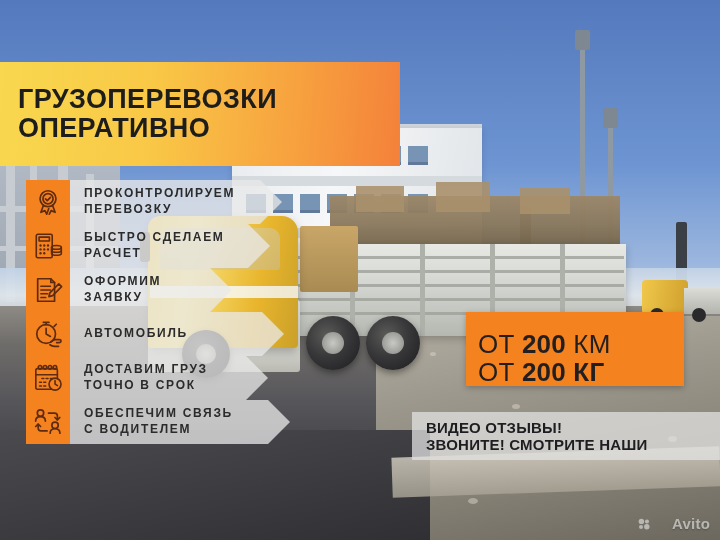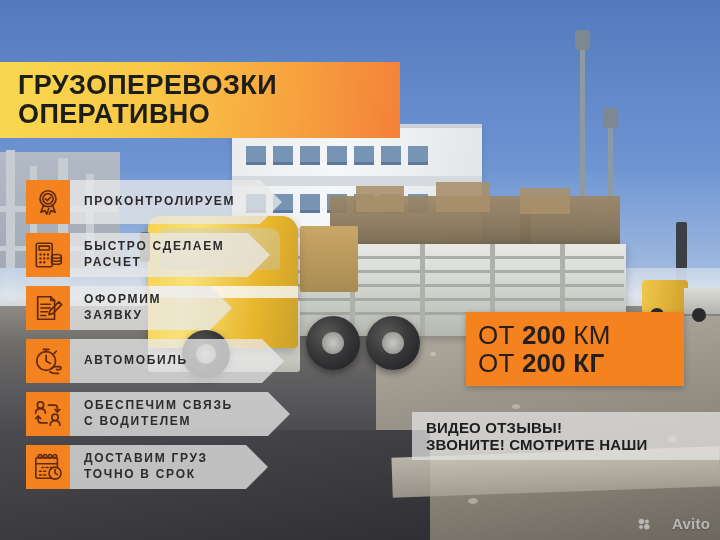--- a/index.html
+++ b/index.html
@@ -73,48 +73,48 @@
   .gravel{position:absolute;left:376px;top:316px;width:344px;height:224px;
        background:linear-gradient(170deg,#b7b2a6 0%,#9e998d 35%,#8b8679 65%,#6e6a60 100%);
        opacity:.96;}
   .gravel-speck{position:absolute;background:#d9d4c8;opacity:.5;border-radius:50%;}
   .asphalt-edge{position:absolute;left:0;top:430px;width:430px;height:110px;
        background:linear-gradient(170deg,#4a4a4f 0%,#3a3a3f 60%,#2f2f34 100%);}
   .kerb{position:absolute;left:392px;top:452px;width:328px;height:40px;
        background:linear-gradient(#cfcabd,#a8a295);transform:rotate(-2deg);opacity:.85;}
 
   
-  .headline{position:absolute;left:0;top:62px;width:400px;height:76px;
+  .headline{position:absolute;left:0;top:62px;width:400px;height:104px;
        background:linear-gradient(95deg,#f8d84f 0%,#f9c846 38%,#f7a33f 72%,#f4813a 100%);
        display:flex;flex-direction:column;justify-content:center;padding-left:18px;
        box-sizing:border-box;}
   .headline div{font-size:27px;font-weight:bold;color:#1d1d1b;letter-spacing:.4px;line-height:1.06;}
 
   
   .features{position:absolute;left:26px;top:180px;}
-  .feat{position:relative;display:flex;align-items:stretch;margin-bottom:9px;}
+  .feat{position:relative;display:flex;align-items:stretch;}
   .feat-ico{width:44px;height:44px;background:#f4821f;flex:0 0 44px;
        display:flex;align-items:center;justify-content:center;}
   .feat-ico svg{width:30px;height:30px;display:block;}
   .feat-lbl{position:relative;min-height:44px;display:flex;flex-direction:column;
        justify-content:center;padding:4px 34px 4px 14px;box-sizing:border-box;
        background:rgba(232,233,232,.76);
        clip-path:polygon(0 0, calc(100% - 22px) 0, 100% 50%, calc(100% - 22px) 100%, 0 100%);}
   .feat-lbl span{display:block;font-size:12px;font-weight:bold;color:#2b2b2b;
        letter-spacing:1.7px;line-height:1.32;white-space:nowrap;}
   .w1 .feat-lbl{width:212px;}
   .w2 .feat-lbl{width:200px;}
   .w3 .feat-lbl{width:162px;}
   .w4 .feat-lbl{width:214px;}
   .w5 .feat-lbl{width:220px;}
   .w6 .feat-lbl{width:198px;}
 
   
   .price{position:absolute;left:466px;top:312px;width:218px;height:74px;
-       background:#f4821f;display:flex;flex-direction:column;justify-content:center;
+       background:#f4821f;display:flex;flex-direction:column;justify-content:flex-end;
        padding-left:12px;box-sizing:border-box;box-shadow:0 2px 6px rgba(0,0,0,.25);}
   .price .line{font-size:26px;color:#231f20;line-height:1.08;white-space:nowrap;
        font-weight:normal;letter-spacing:.2px;}
   .price .line b{font-weight:bold;}
 
   
   .cta{position:absolute;left:412px;top:412px;width:308px;height:48px;
        background:rgba(226,227,226,.74);display:flex;flex-direction:column;
        justify-content:center;padding-left:14px;box-sizing:border-box;}
   .cta div{font-size:15px;font-weight:bold;color:#1e1e20;letter-spacing:.2px;line-height:1.14;white-space:nowrap;}
@@ -240,20 +240,21 @@
         <svg viewBox="0 0 32 32" fill="none" stroke="#5e2a10" stroke-width="1.8" stroke-linecap="round" stroke-linejoin="round">
           <circle cx="16" cy="12.5" r="8.5"></circle>
             <circle cx="16" cy="12.5" r="5.4"></circle>
           <path d="M13.3 12.6l1.9 2 3.4-3.6"></path>
           <path d="M11.2 19.4L8.4 27l4.3-1.8L14.6 29l2.2-6"></path>
           <path d="M20.8 19.4L23.6 27l-4.3-1.8L17.4 29"></path>
         </svg>
       </div>
       <div class="feat-lbl">
         <span>ПРОКОНТРОЛИРУЕМ</span>
+        <span>ПЕРЕВОЗКУ</span>
       </div>
     </div>
 
     <div class="feat w2">
       <div class="feat-ico">
         <svg viewBox="0 0 32 32" fill="none" stroke="#5e2a10" stroke-width="1.7" stroke-linecap="round" stroke-linejoin="round">
           <rect x="3.5" y="3.5" width="17" height="25" rx="1.6"></rect>
           <rect x="6.5" y="6.5" width="11" height="4.2"></rect>
           <circle cx="8" cy="15.5" r="1.25" fill="#5e2a10" stroke="none"></circle>
           <circle cx="12" cy="15.5" r="1.25" fill="#5e2a10" stroke="none"></circle>
@@ -297,59 +298,59 @@
           <path d="M22.6 7.8l2.2-2.2"></path>
           <path d="M19 24.5c1.6-1.6 3.1-2.6 4.8-2.6h4.4c1 0 1.7.7 1.7 1.6s-.7 1.6-1.7 1.6h-3"></path>
           <path d="M18 27.5c1.4 1 3 1.6 4.8 1.6h4.4"></path>
         </svg>
       </div>
       <div class="feat-lbl">
         <span>АВТОМОБИЛЬ</span>
       </div>
     </div>
 
-    <div class="feat w5">
-      <div class="feat-ico">
-        <svg viewBox="0 0 32 32" fill="none" stroke="#5e2a10" stroke-width="1.8" stroke-linecap="round" stroke-linejoin="round">
-          <circle cx="8" cy="6.5" r="3.4"></circle>
-          <path d="M2.8 15c0-3 2.3-4.8 5.2-4.8s5.2 1.8 5.2 4.8"></path>
-          <circle cx="23.5" cy="19.5" r="3.4"></circle>
-          <path d="M18.3 28c0-3 2.3-4.8 5.2-4.8s5.2 1.8 5.2 4.8"></path>
-          <path d="M16.5 6.5h6.5a3 3 0 0 1 3 3v4"></path>
-          <path d="M23.4 11.2l2.6 2.6 2.6-2.6"></path>
-          <path d="M15 25.5H8.5a3 3 0 0 1-3-3v-4"></path>
-          <path d="M8.1 20.8L5.5 18.2l-2.6 2.6"></path>
-        </svg>
-      </div>
-      <div class="feat-lbl">
-        <span>ОБЕСПЕЧИМ СВЯЗЬ</span>
-        <span>С ВОДИТЕЛЕМ</span>
-      </div>
-    </div>
-
     <div class="feat w6">
       <div class="feat-ico">
         <svg viewBox="0 0 32 32" fill="none" stroke="#5e2a10" stroke-width="1.7" stroke-linecap="round" stroke-linejoin="round">
           <rect x="3" y="6" width="23" height="22" rx="1.6"></rect>
           <path d="M3 12.5h23"></path>
           <circle cx="7.5" cy="4.6" r="1.9"></circle>
             <circle cx="12.8" cy="4.6" r="1.9"></circle>
           <circle cx="18.1" cy="4.6" r="1.9"></circle>
             <circle cx="23.4" cy="4.6" r="1.9"></circle>
           <path d="M9.5 16.5h2M14 16.5h2M18.5 16.5h2M7 20.5h2M11.5 20.5h2M7 24.5h2M11.5 24.5h2"></path>
           <circle cx="23.5" cy="22.5" r="6.4" fill="#f4821f"></circle>
           <path d="M23.5 18.8v3.7l2.6 1.6"></path>
         </svg>
       </div>
       <div class="feat-lbl">
         <span>ДОСТАВИМ ГРУЗ</span>
         <span>ТОЧНО В СРОК</span>
       </div>
     </div>
 
+    <div class="feat w5">
+      <div class="feat-ico">
+        <svg viewBox="0 0 32 32" fill="none" stroke="#5e2a10" stroke-width="1.8" stroke-linecap="round" stroke-linejoin="round">
+          <circle cx="8" cy="6.5" r="3.4"></circle>
+          <path d="M2.8 15c0-3 2.3-4.8 5.2-4.8s5.2 1.8 5.2 4.8"></path>
+          <circle cx="23.5" cy="19.5" r="3.4"></circle>
+          <path d="M18.3 28c0-3 2.3-4.8 5.2-4.8s5.2 1.8 5.2 4.8"></path>
+          <path d="M16.5 6.5h6.5a3 3 0 0 1 3 3v4"></path>
+          <path d="M23.4 11.2l2.6 2.6 2.6-2.6"></path>
+          <path d="M15 25.5H8.5a3 3 0 0 1-3-3v-4"></path>
+          <path d="M8.1 20.8L5.5 18.2l-2.6 2.6"></path>
+        </svg>
+      </div>
+      <div class="feat-lbl">
+        <span>ОБЕСПЕЧИМ СВЯЗЬ</span>
+        <span>С ВОДИТЕЛЕМ</span>
+      </div>
+    </div>
+
   </div>
 
   <div class="price">
     <div class="line">
       <span>ОТ </span><b>200</b><span> КМ</span>
     </div>
     <div class="line">
       <span>ОТ </span><b>200 КГ</b>
     </div>
   </div>

